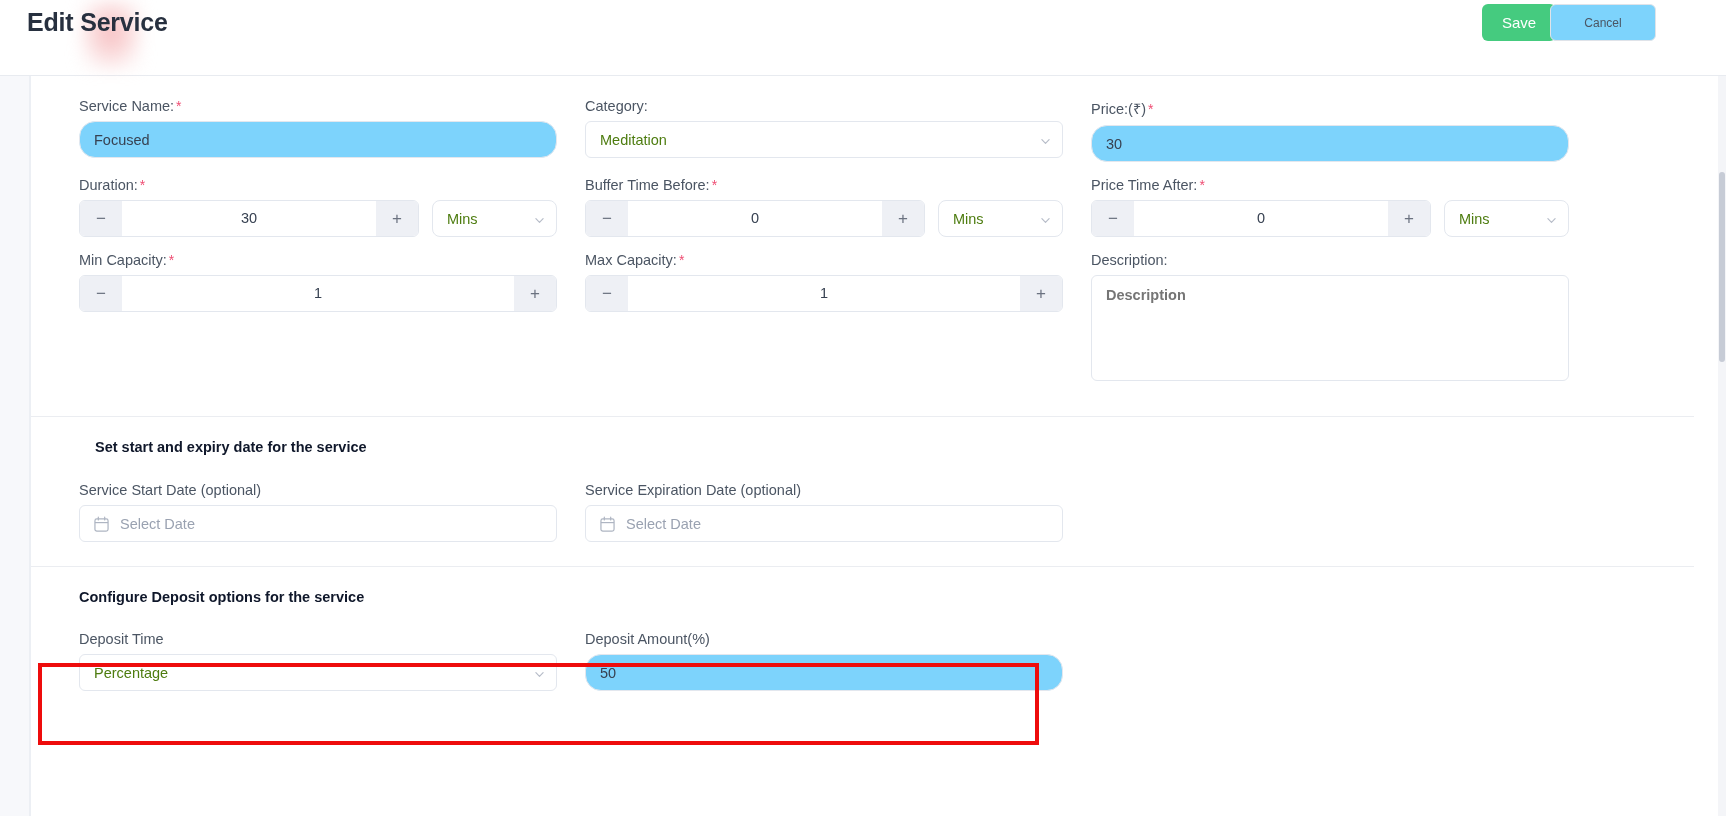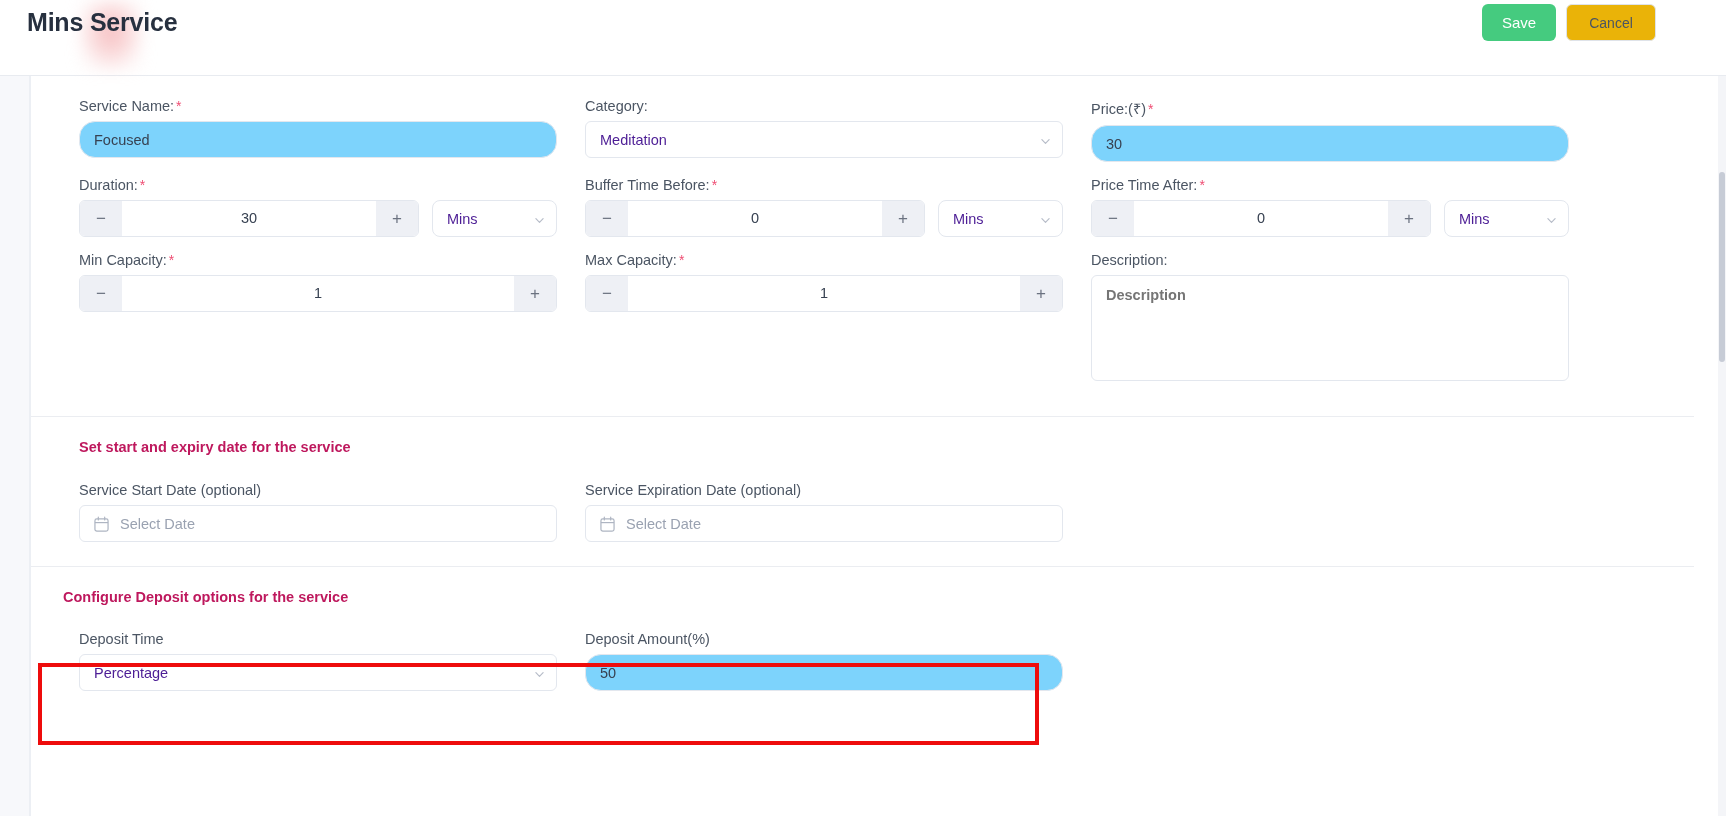--- a/index.html
+++ b/index.html
@@ -53,26 +53,26 @@
     color: #ffffff;
     border: none;
     border-radius: 6px;
     font-size: 15px;
     font-family: "Liberation Sans", sans-serif;
     cursor: pointer;
   }
   .btn-cancel {
     position: absolute;
     right: 70px; top: 4px;
-    width: 90px; height: 37px;
-    background: #eab308;
+    width: 106px; height: 37px;
+    background: #7dd3fc;
     color: #4b5563;
     border: 1px solid #dfe3e9;
     border-radius: 6px;
-    font-size: 14px;
+    font-size: 12px;
     font-family: "Liberation Sans", sans-serif;
     cursor: pointer;
   }
 
   
   .left-rail {
     position: absolute;
     left: 0; top: 76px;
     width: 30px; height: 740px;
     background: #f7f8fb;
@@ -147,21 +147,21 @@
 
   .select {
     position: relative;
     width: 100%;
     height: 37px;
     border: 1px solid #e3e7ee;
     border-radius: 6px;
     background: #ffffff;
     padding: 0 32px 0 14px;
     font-size: 14.5px;
-    color: #4c1d95;
+    color: #4d7c0f;
     display: flex;
     align-items: center;
     cursor: pointer;
   }
   .chev {
     position: absolute;
     right: 12px; top: 50%;
     margin-top: -3px;
     width: 9px; height: 9px;
   }
@@ -223,22 +223,23 @@
     resize: none;
     outline: none;
     font-weight: bold;
   }
 
   
   .sec-pad { padding: 22px 48px 24px 48px; }
   .sec-title {
     font-size: 14.5px;
     font-weight: bold;
-    color: #be185d;
+    color: #0f172a;
     margin-bottom: 27px;
+    margin-left: 16px;
   }
 
   .date-input {
     position: relative;
     width: 100%;
     height: 37px;
     border: 1px solid #e3e7ee;
     border-radius: 6px;
     background: #ffffff;
     display: flex;
@@ -267,21 +268,21 @@
 
   .deposit-row { padding: 0 48px; display: flex; }
 </style>
 </head>
 <body>
 
 <div class="page">
 
   <div class="header">
     <div class="blur-blob"></div>
-    <div class="header-title">Mins Service</div>
+    <div class="header-title">Edit Service</div>
     <button class="btn-save">Save</button>
     <button class="btn-cancel">Cancel</button>
   </div>
 
   <div class="left-rail"></div>
 
   <div class="card">
 
     <div class="section form-body">
 

